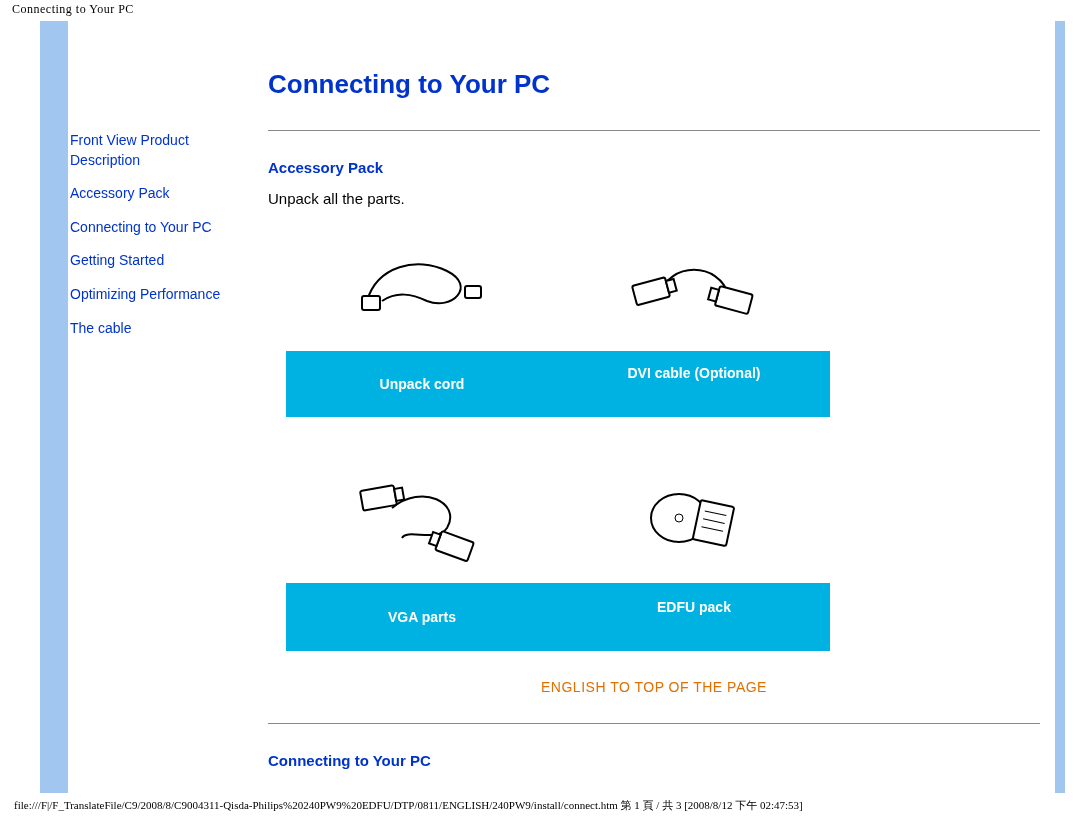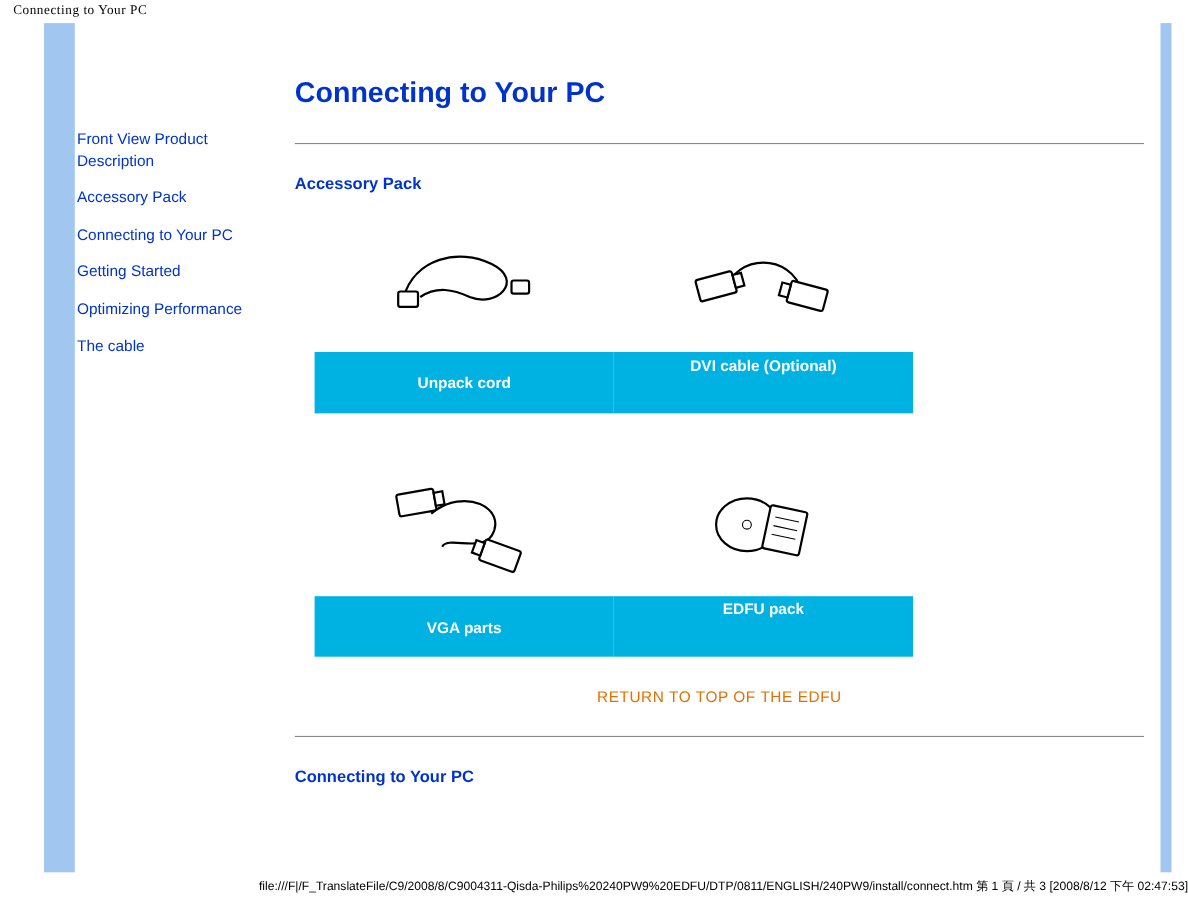--- a/index.html
+++ b/index.html
@@ -31,21 +31,21 @@
     position: absolute;
     right: 15px;
     top: 0;
     width: 10px;
     bottom: 34px;
     background: #a1c7f0;
   }
   .sidebar {
     position: absolute;
     left: 70px;
-    top: 96px;
+    top: 110px;
     width: 170px;
     font-size: 14px;
     line-height: 1.4;
   }
   .sidebar a {
     color: #0033cc;
     text-decoration: none;
     display: block;
     margin-bottom: 14px;
   }
@@ -110,27 +110,26 @@
     color: #e27000;
     font-size: 14px;
     letter-spacing: 0.5px;
     margin: 28px 0 28px 0;
     text-decoration: none;
   }
   .footer-line {
     position: absolute;
     left: 0; right: 0;
     bottom: 14px;
-    font-family: Liberation Sans, sans-serif;
+    font-family: Liberation Serif, serif;
     font-size: 11px;
     color: #000;
     padding-left: 14px;
     white-space: nowrap;
     overflow: hidden;
-    text-align: right;
   }
   
   svg { display:block; margin:0 auto; }
 </style>
 </head>
 <body>
 
 <div class="header-text">Connecting to Your PC</div>
 
 <div class="page-wrap" style="height:806px;">
@@ -144,20 +143,21 @@
     <a href="#">Getting Started</a>
     <a href="#">Optimizing Performance</a>
     <a href="#">The cable</a>
   </nav>
 
   <div class="main">
     <h1 class="title">Connecting to Your PC</h1>
     <hr class="rule">
 
     <div class="subhead">Accessory Pack</div>
+    <div class="body-text">Unpack all the parts.</div>
 
     <table class="grid-table">
 
       <tbody>
           <tr>
         <td class="img-cell">
           <svg width="130" height="80" viewBox="0 0 130 80">
             <path d="M10 55 C20 20, 60 10, 90 25 C120 40, 95 65, 70 55 C55 48, 40 45, 25 55" fill="none" stroke="#000" stroke-width="2"></path>
             <rect x="5" y="50" width="18" height="14" rx="2" fill="#fff" stroke="#000" stroke-width="2"></rect>
             <rect x="108" y="40" width="16" height="12" rx="2" fill="#fff" stroke="#000" stroke-width="2"></rect>
@@ -173,21 +173,21 @@
             <g transform="translate(96,40) rotate(15)">
               <rect x="0" y="0" width="34" height="20" rx="2" fill="#fff" stroke="#000" stroke-width="2"></rect>
               <rect x="-8" y="4" width="8" height="12" fill="#fff" stroke="#000" stroke-width="2"></rect>
             </g>
           </svg>
         </td>
       </tr>
 
       <tr>
         <td class="label-cell">Unpack cord</td>
-        <td class="label-cell" style="vertical-align:top;padding-top:4px;">DVI cable (Optional)</td>
+        <td class="label-cell" style="vertical-align:top;padding-top:14px;">DVI cable (Optional)</td>
       </tr>
       <tr class="spacer-row">
             <td></td>
             <td></td>
           </tr>
 
       <tr>
         <td class="img-cell">
           <svg width="140" height="90" viewBox="0 0 140 90">
             <path d="M40 35 C70 10, 110 30, 95 55 C85 70, 55 55, 50 65" fill="none" stroke="#000" stroke-width="2"></path>
@@ -210,26 +210,26 @@
               <line x1="6" y1="10" x2="28" y2="10" stroke="#000" stroke-width="1"></line>
               <line x1="6" y1="18" x2="28" y2="18" stroke="#000" stroke-width="1"></line>
               <line x1="6" y1="26" x2="28" y2="26" stroke="#000" stroke-width="1"></line>
             </g>
           </svg>
         </td>
       </tr>
 
       <tr>
         <td class="label-cell">VGA parts</td>
-        <td class="label-cell" style="vertical-align:top;padding-top:3px;">EDFU pack</td>
+        <td class="label-cell" style="vertical-align:top;padding-top:16px;">EDFU pack</td>
       </tr>
     </tbody>
       </table>
 
-    <a href="#" class="return-link">RETURN TO TOP OF THE EDFU</a>
+    <a href="#" class="return-link">ENGLISH TO TOP OF THE PAGE</a>
 
     <hr class="rule">
 
     <div class="subhead">Connecting to Your PC</div>
   </div>
 
   <div class="footer-line">file:///F|/F_TranslateFile/C9/2008/8/C9004311-Qisda-Philips%20240PW9%20EDFU/DTP/0811/ENGLISH/240PW9/install/connect.htm 第 1 頁 / 共 3  [2008/8/12 下午 02:47:53]</div>
 </div>
 
 </body></html>

